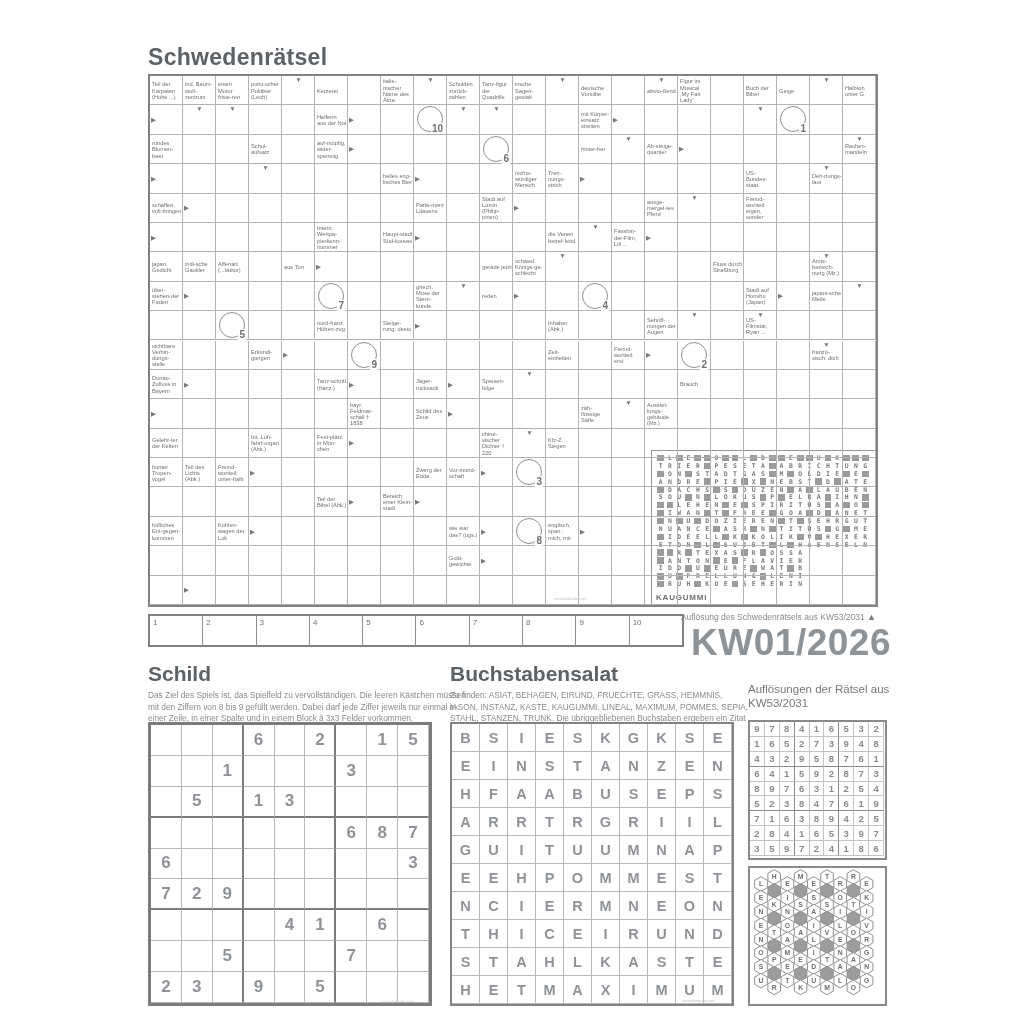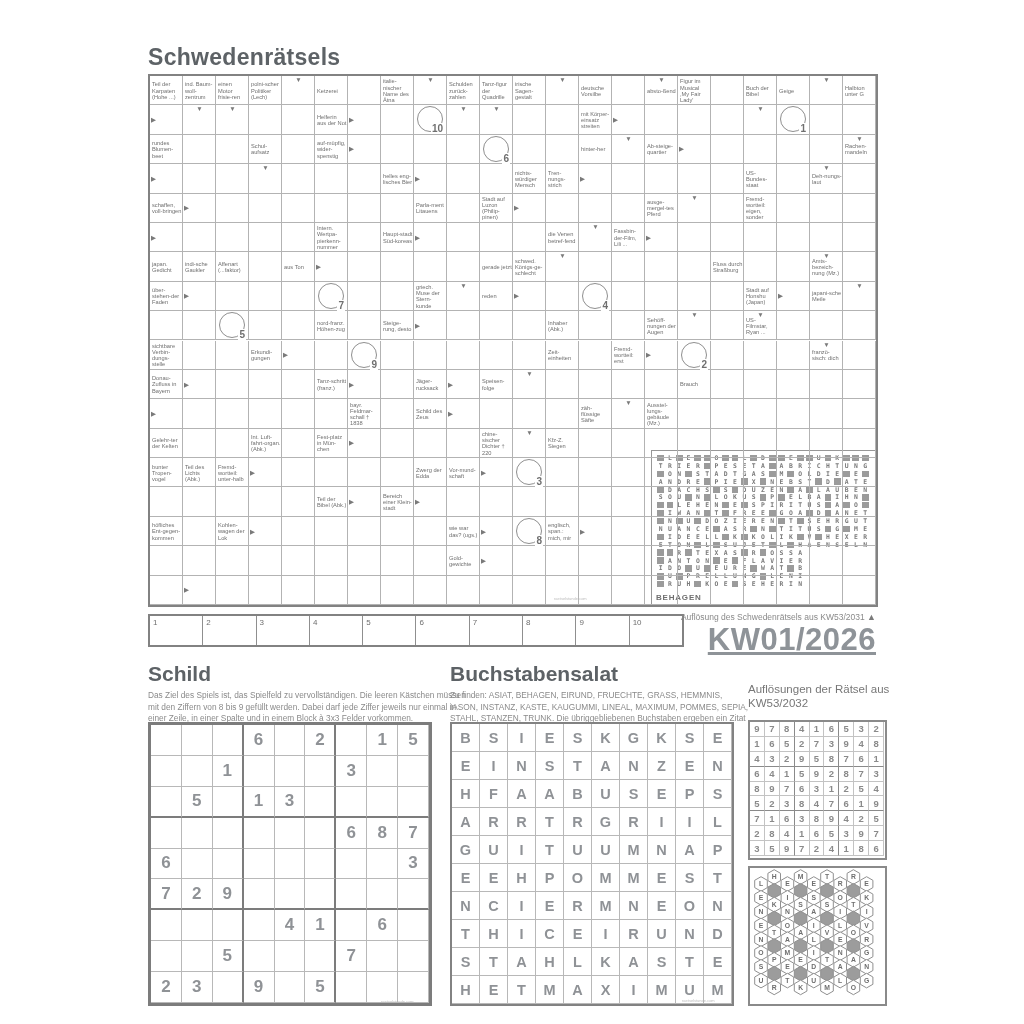--- a/index.html
+++ b/index.html
@@ -20,21 +20,21 @@
   .solrow .ltr{width:9.3px;font-family:"DejaVu Sans Mono",monospace;font-size:6.4px;font-weight:bold;color:#7a7a7a;text-align:center;}
   .solrow .blk{width:6.8px;height:6.4px;background:#9b9b9b;margin:0 1.25px;}
   #sol-caption{font-size:8px;font-weight:bold;color:#6f6f6f;letter-spacing:.8px;margin-top:5px;}
   .wm{position:absolute;font-size:4px;color:#bcbcbc;}
   
   #strip{left:148px;top:614px;width:536px;height:33px;border:2px solid #828282;box-sizing:border-box;display:flex;background:#fff;}
   .stripcell{flex:1;border-right:1px solid #8f8f8f;box-sizing:border-box;font-size:8px;color:#6f6f6f;padding:2px 0 0 3px;}
   .stripcell:last-child{border-right:none;}
   #xw-note{right:148px;top:612px;font-size:8.5px;color:#8a8a8a;text-align:right;}
   #xw-note .tri{color:#7a7a7a;font-size:9px;}
-  #issue{right:148px;top:622px;font-size:31px;font-weight:bold;color:#8e9398;text-align:right;letter-spacing:.5px;text-decoration:underline;}
+  #issue{right:133px;top:622px;font-size:37px;font-weight:bold;color:#8e9398;text-align:right;letter-spacing:.5px;}
   
   .h2{font-size:21px;font-weight:bold;color:#5d6266;}
   .instr{font-size:8.3px;line-height:1.4;color:#8a8a8a;}
   
   #sudoku{left:148px;top:722px;width:284px;height:284px;border:3px solid #7c7c7c;box-sizing:border-box;background:#fff;}
   .scell{position:absolute;box-sizing:border-box;border-right:1px solid #b8b8b8;border-bottom:1px solid #b8b8b8;display:flex;align-items:center;justify-content:center;font-size:17px;font-weight:bold;color:#8f9296;}
   .scell.br3{border-right:2px solid #7c7c7c;}
   .scell.bb3{border-bottom:2px solid #7c7c7c;}
   
   #ws{left:450px;top:722px;width:284px;height:284px;border:2px solid #828282;box-sizing:border-box;background:#fff;}
@@ -43,21 +43,21 @@
   #sol-head{left:748px;top:682px;width:150px;font-size:11.5px;line-height:1.25;color:#777;}
   #minisud{left:748px;top:720px;width:139px;height:140px;border:2.5px solid #8a8a8a;box-sizing:border-box;background:#fff;}
   .mcell{position:absolute;box-sizing:border-box;border-right:.8px solid #c3c3c3;border-bottom:.8px solid #c3c3c3;display:flex;align-items:center;justify-content:center;font-size:9.5px;color:#8a8a8a;font-weight:bold;}
   .mcell.br3{border-right:1.4px solid #8a8a8a;}
   .mcell.bb3{border-bottom:1.4px solid #8a8a8a;}
   #honey{left:748px;top:866px;width:139px;height:140px;border:2.5px solid #8a8a8a;box-sizing:border-box;background:#fff;}
 </style>
 </head>
 <body>
 
-<div class="abs" id="page-title">Schwedenrätsels</div>
+<div class="abs" id="page-title">Schwedenrätsel</div>
 
 <div class="abs" id="xw">
   <div id="xw-sol">
     <div id="sol-letters">
         <div class="solrow">
           <span class="blk"></span>
           <span class="ltr">L</span>
           <span class="blk"></span>
           <span class="ltr">E</span>
           <span class="blk"></span>
@@ -439,21 +439,21 @@
           <span class="blk"></span>
           <span class="ltr">S</span>
           <span class="ltr">E</span>
           <span class="ltr">H</span>
           <span class="ltr">E</span>
           <span class="ltr">R</span>
           <span class="ltr">I</span>
           <span class="ltr">N</span>
         </div>
       </div>
-    <div id="sol-caption">BEHAGEN</div>
+    <div id="sol-caption">KAUGUMMI</div>
   </div>
   <div class="wm" style="left:404px;top:520px;">raetselstunde.com</div>
 <div class="xcell" style="left: 0px; top: 0px; width: 33px; height: 29.3889px;"></div>
     <div class="xcell" style="left: 33px; top: 0px; width: 33px; height: 29.3889px;"></div>
     <div class="xcell" style="left: 66px; top: 0px; width: 33px; height: 29.3889px;"></div>
     <div class="xcell" style="left: 99px; top: 0px; width: 33px; height: 29.3889px;"></div>
     <div class="xcell" style="left: 132px; top: 0px; width: 33px; height: 29.3889px;"></div>
     <div class="xcell" style="left: 165px; top: 0px; width: 33px; height: 29.3889px;"></div>
     <div class="xcell" style="left: 198px; top: 0px; width: 33px; height: 29.3889px;"></div>
     <div class="xcell" style="left: 231px; top: 0px; width: 33px; height: 29.3889px;"></div>
@@ -1351,21 +1351,21 @@
     <div class="wcell" style="left: 56px; top: 252px; width: 28px; height: 28px;">T</div>
     <div class="wcell" style="left: 84px; top: 252px; width: 28px; height: 28px;">M</div>
     <div class="wcell" style="left: 112px; top: 252px; width: 28px; height: 28px;">A</div>
     <div class="wcell" style="left: 140px; top: 252px; width: 28px; height: 28px;">X</div>
     <div class="wcell" style="left: 168px; top: 252px; width: 28px; height: 28px;">I</div>
     <div class="wcell" style="left: 196px; top: 252px; width: 28px; height: 28px;">M</div>
     <div class="wcell" style="left: 224px; top: 252px; width: 28px; height: 28px;">U</div>
     <div class="wcell" style="left: 252px; top: 252px; width: 28px; height: 28px;">M</div>
   </div>
 
-<div class="abs" id="sol-head">Auflösungen der Rätsel aus KW53/2032</div>
+<div class="abs" id="sol-head">Auflösungen der Rätsel aus KW53/2031</div>
 <div class="abs" id="minisud">
     <div class="mcell" style="left: 0px; top: 0px; width: 14.8889px; height: 14.8889px;">9</div>
     <div class="mcell" style="left: 14.8889px; top: 0px; width: 14.8889px; height: 14.8889px;">7</div>
     <div class="mcell br3" style="left: 29.7778px; top: 0px; width: 14.8889px; height: 14.8889px;">8</div>
     <div class="mcell" style="left: 44.6667px; top: 0px; width: 14.8889px; height: 14.8889px;">4</div>
     <div class="mcell" style="left: 59.5556px; top: 0px; width: 14.8889px; height: 14.8889px;">1</div>
     <div class="mcell br3" style="left: 74.4444px; top: 0px; width: 14.8889px; height: 14.8889px;">6</div>
     <div class="mcell" style="left: 89.3333px; top: 0px; width: 14.8889px; height: 14.8889px;">5</div>
     <div class="mcell" style="left: 104.222px; top: 0px; width: 14.8889px; height: 14.8889px;">3</div>
     <div class="mcell" style="left: 119.111px; top: 0px; width: 14.8889px; height: 14.8889px;">2</div>

